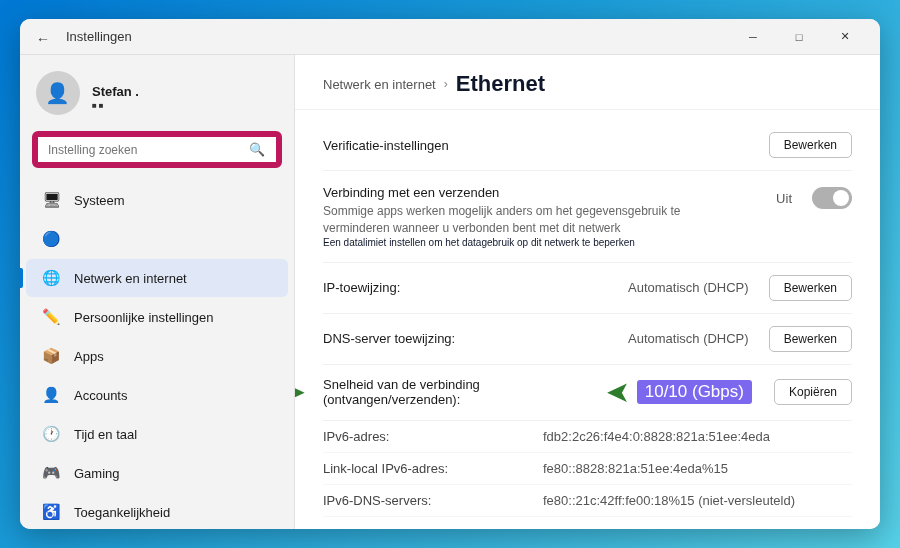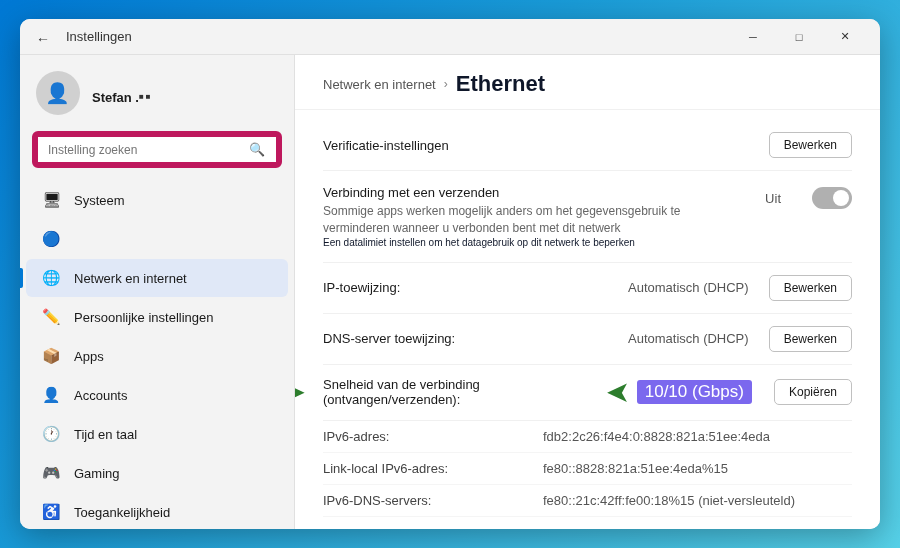--- a/index.html
+++ b/index.html
@@ -89,21 +89,21 @@
       height: 44px;
       border-radius: 50%;
       background: #d0d0d0;
       display: flex;
       align-items: center;
       justify-content: center;
       color: #666;
       font-size: 20px;
       flex-shrink: 0;
     }
-    .user-info { display: flex; flex-direction: row; margin-top: 8px; }
+    .user-info { display: flex; flex-direction: column; margin-top: 8px; }
     .user-name { font-size: 13px; font-weight: 600; color: #1a1a1a; }
     .user-dots { font-size: 8px; color: #333; letter-spacing: 2px; margin-top: 2px; }
     .search-box {
       margin: 4px 12px 12px 12px;
       display: flex;
       align-items: center;
       background: white;
       border: 6px solid #be185d;
       border-radius: 6px;
       padding: 5px 10px;
@@ -362,21 +362,21 @@
           </div>
           <button class="btn-action">Bewerken</button>
         </div>
 
         <div class="settings-row" style="align-items: flex-start; padding-top: 14px; padding-bottom: 14px;">
           <div class="settings-row-info">
             <div class="settings-row-label">Verbinding met een verzenden</div>
             <div class="settings-row-desc">Sommige apps werken mogelijk anders om het gegevensgebruik te verminderen wanneer u verbonden bent met dit netwerk</div>
             <div class="settings-row-link">Een datalimiet instellen om het datagebruik op dit netwerk te beperken</div>
           </div>
-          <div style="display:flex; align-items:center; gap:23px; margin-top: 2px; flex-shrink:0;">
+          <div style="display:flex; align-items:center; gap:12px; margin-top: 2px; flex-shrink:0;">
             <span class="settings-row-value">Uit</span>
             <div class="toggle off">
               <div class="toggle-knob"></div>
             </div>
           </div>
         </div>
 
         <div class="settings-row">
           <div class="settings-row-info">
             <div class="settings-row-label">IP-toewijzing:</div>

